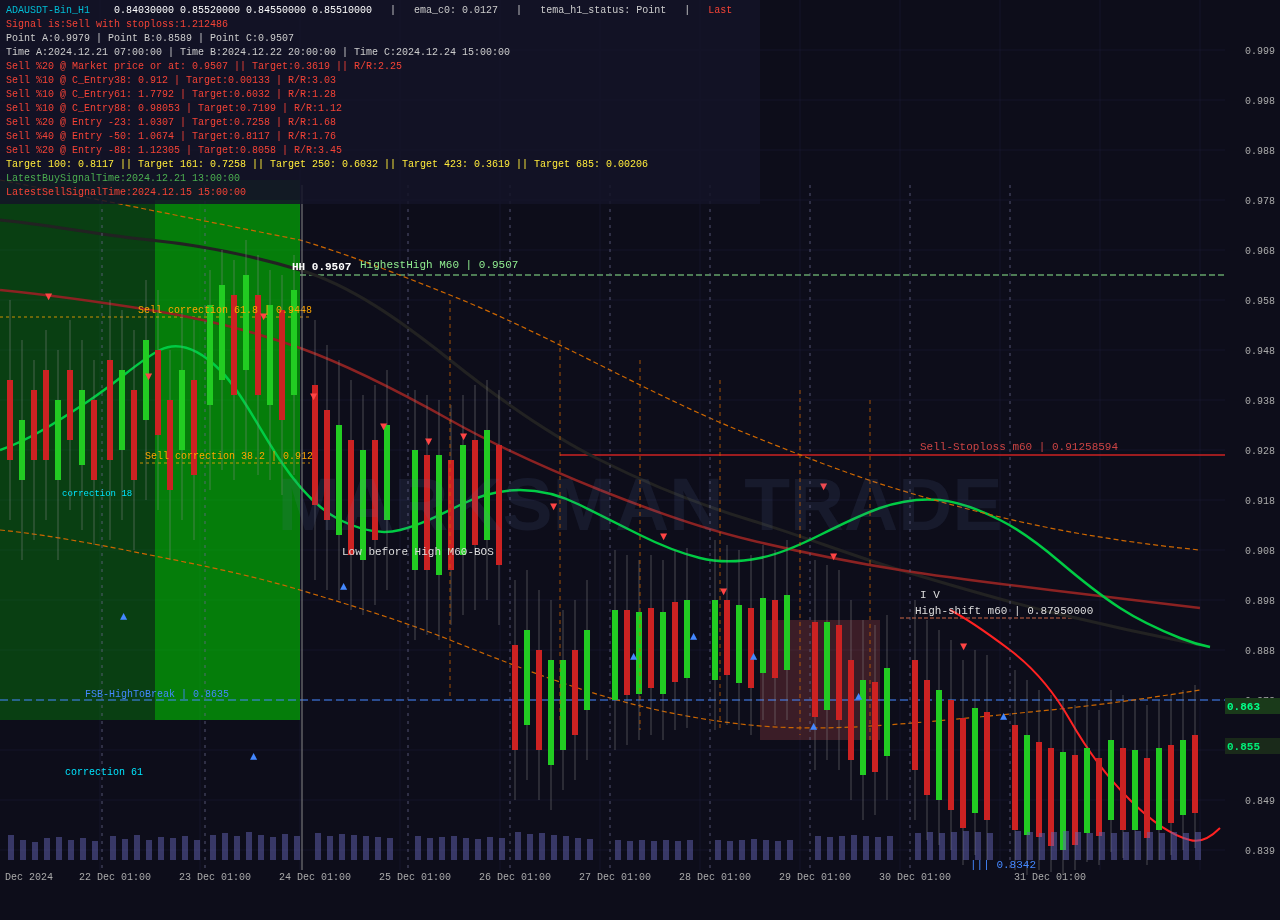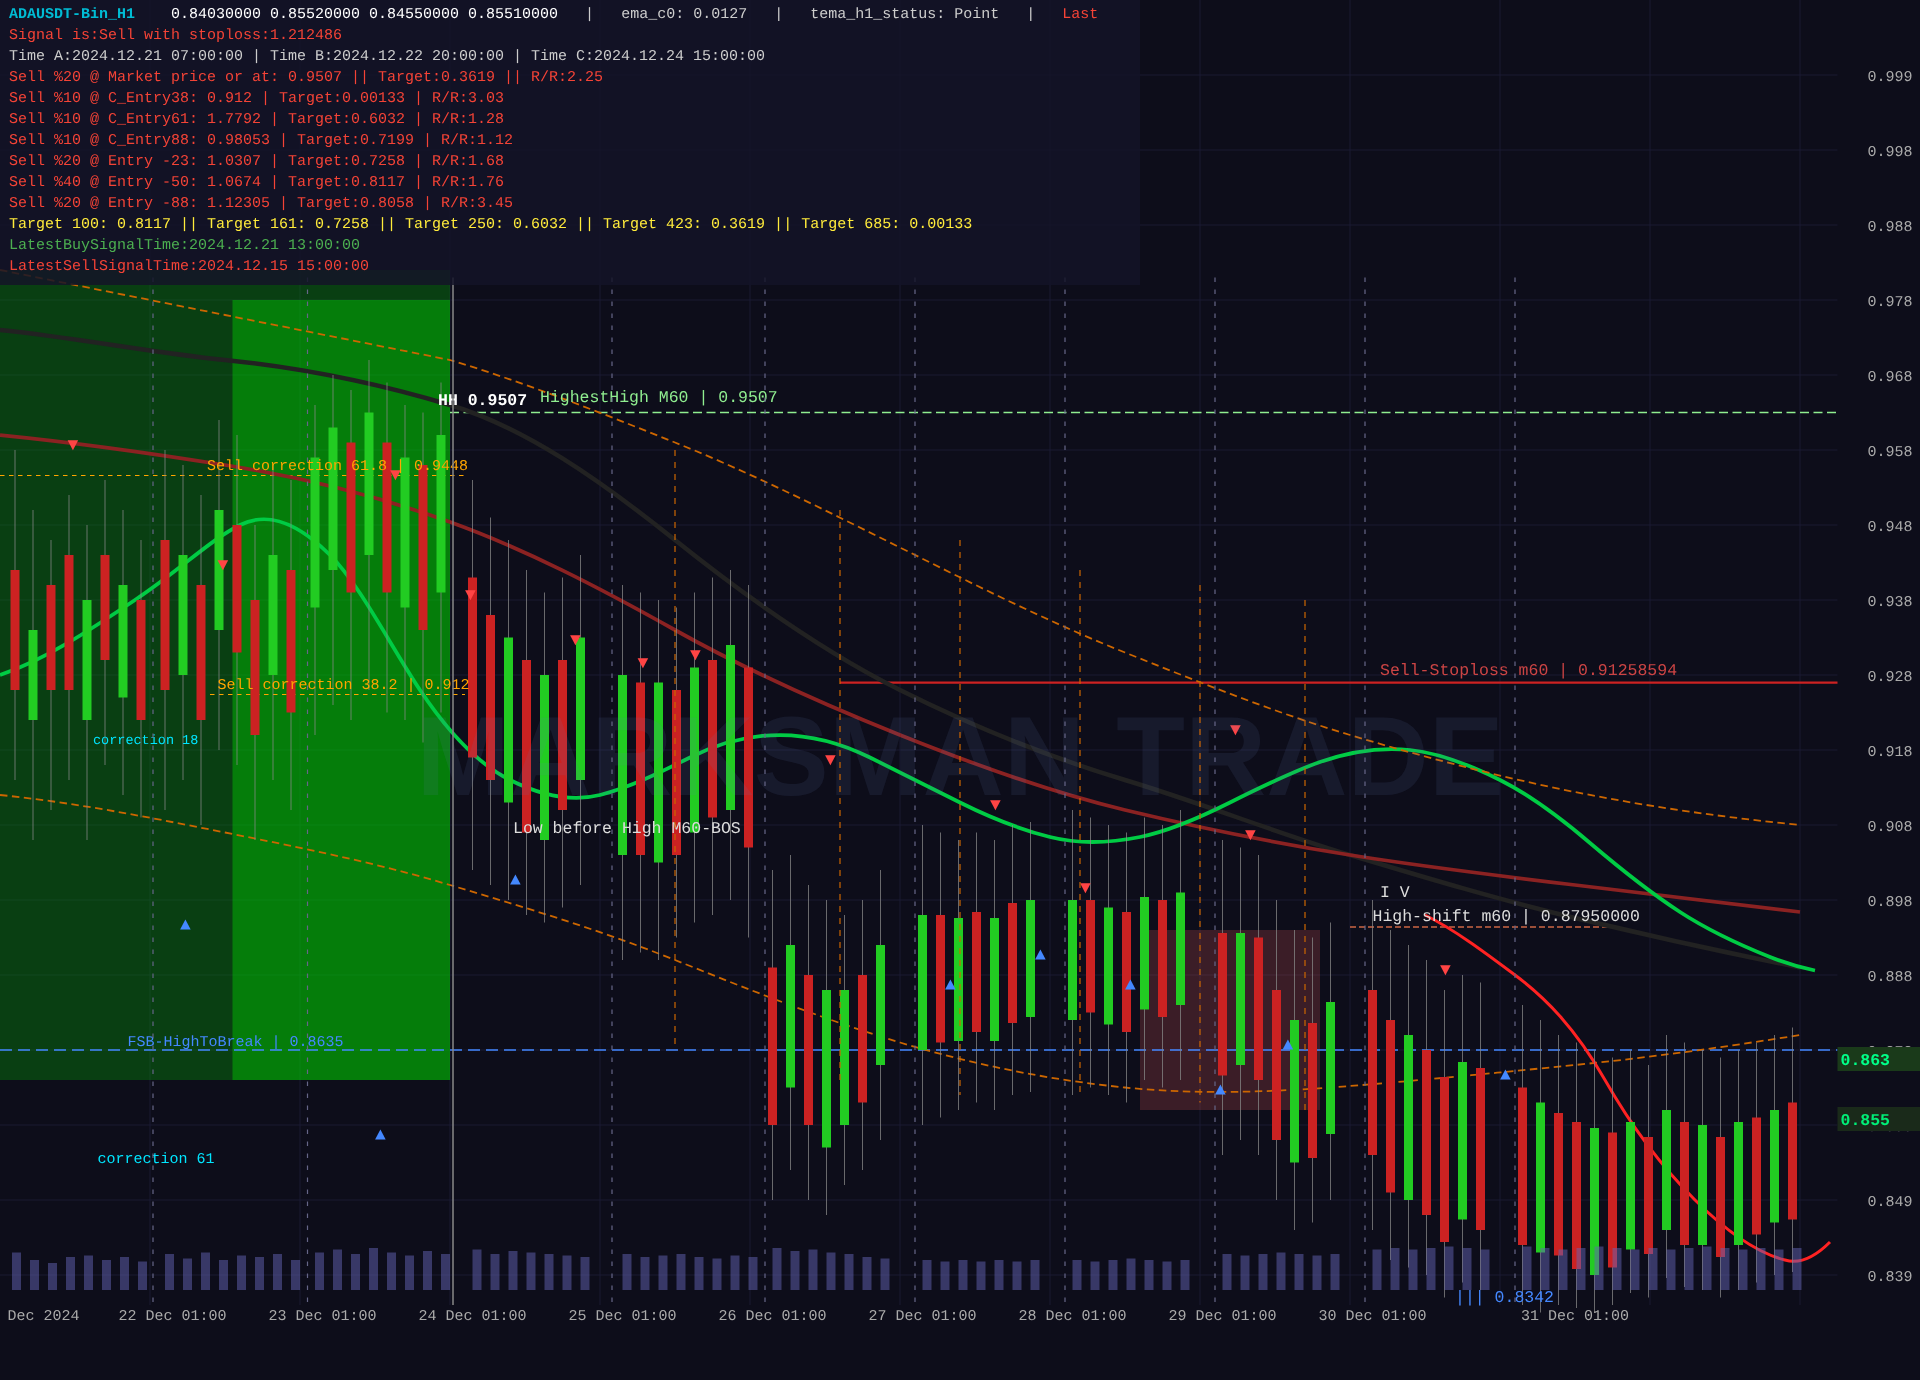--- a/index.html
+++ b/index.html
@@ -23,21 +23,21 @@
       left: 0;
       width: 760px;
       background: rgba(20, 20, 40, 0.85);
       color: #cccccc;
       font-size: 10px;
       line-height: 1.4;
       padding: 4px 6px;
       z-index: 10;
     }
     .info-line { color: #cccccc; }
-    .info-line span.cyan { color: #00bcd4; font-weight: bold; }
+    .info-line span.cyan { color: #00bcd4; }
     .info-line span.yellow { color: #ffeb3b; }
     .info-line span.red { color: #f44336; }
     .info-line span.green { color: #4caf50; }
     .info-line span.white { color: #ffffff; }
 
     .candle-chart {
       position: absolute;
       top: 0;
       left: 0;
       width: 100%;
@@ -56,20 +56,23 @@
       &nbsp;&nbsp;
       <span class="white">0.84030000  0.85520000  0.84550000  0.85510000</span>
       &nbsp; | &nbsp;
       <span>ema_c0: 0.0127</span>
       &nbsp; | &nbsp;
       <span>tema_h1_status: Point</span>
       &nbsp; | &nbsp;
       <span class="red">Last Signal is:Sell with stoploss:1.212486</span>
     </div>
     <div class="info-line">
+      <span>Point A:0.9979 | Point B:0.8589 | Point C:0.9507</span>
+    </div>
+    <div class="info-line">
       <span>Time A:2024.12.21 07:00:00 | Time B:2024.12.22 20:00:00 | Time C:2024.12.24 15:00:00</span>
     </div>
     <div class="info-line">
       <span class="red">Sell %20 @ Market price or at: 0.9507 || Target:0.3619 || R/R:2.25</span>
     </div>
     <div class="info-line">
       <span class="red">Sell %10 @ C_Entry38: 0.912 | Target:0.00133 | R/R:3.03</span>
     </div>
     <div class="info-line">
       <span class="red">Sell %10 @ C_Entry61: 1.7792 | Target:0.6032 | R/R:1.28</span>
@@ -80,21 +83,21 @@
     <div class="info-line">
       <span class="red">Sell %20 @ Entry -23: 1.0307 | Target:0.7258 | R/R:1.68</span>
     </div>
     <div class="info-line">
       <span class="red">Sell %40 @ Entry -50: 1.0674 | Target:0.8117 | R/R:1.76</span>
     </div>
     <div class="info-line">
       <span class="red">Sell %20 @ Entry -88: 1.12305 | Target:0.8058 | R/R:3.45</span>
     </div>
     <div class="info-line">
-      <span class="yellow">Target 100: 0.8117 || Target 161: 0.7258 || Target 250: 0.6032 || Target 423: 0.3619 || Target 685: 0.00133</span>
+      <span class="yellow">Target 100: 0.8117 || Target 161: 0.7258 || Target 250: 0.6032 || Target 423: 0.3619 || Target 685: 0.00206</span>
     </div>
     <div class="info-line">
       <span class="green">LatestBuySignalTime:2024.12.21 13:00:00</span>
     </div>
     <div class="info-line">
       <span class="red">LatestSellSignalTime:2024.12.15 15:00:00</span>
     </div>
   </div>
 
   <svg class="candle-chart" viewBox="0 0 1280 920" xmlns="http://www.w3.org/2000/svg">

